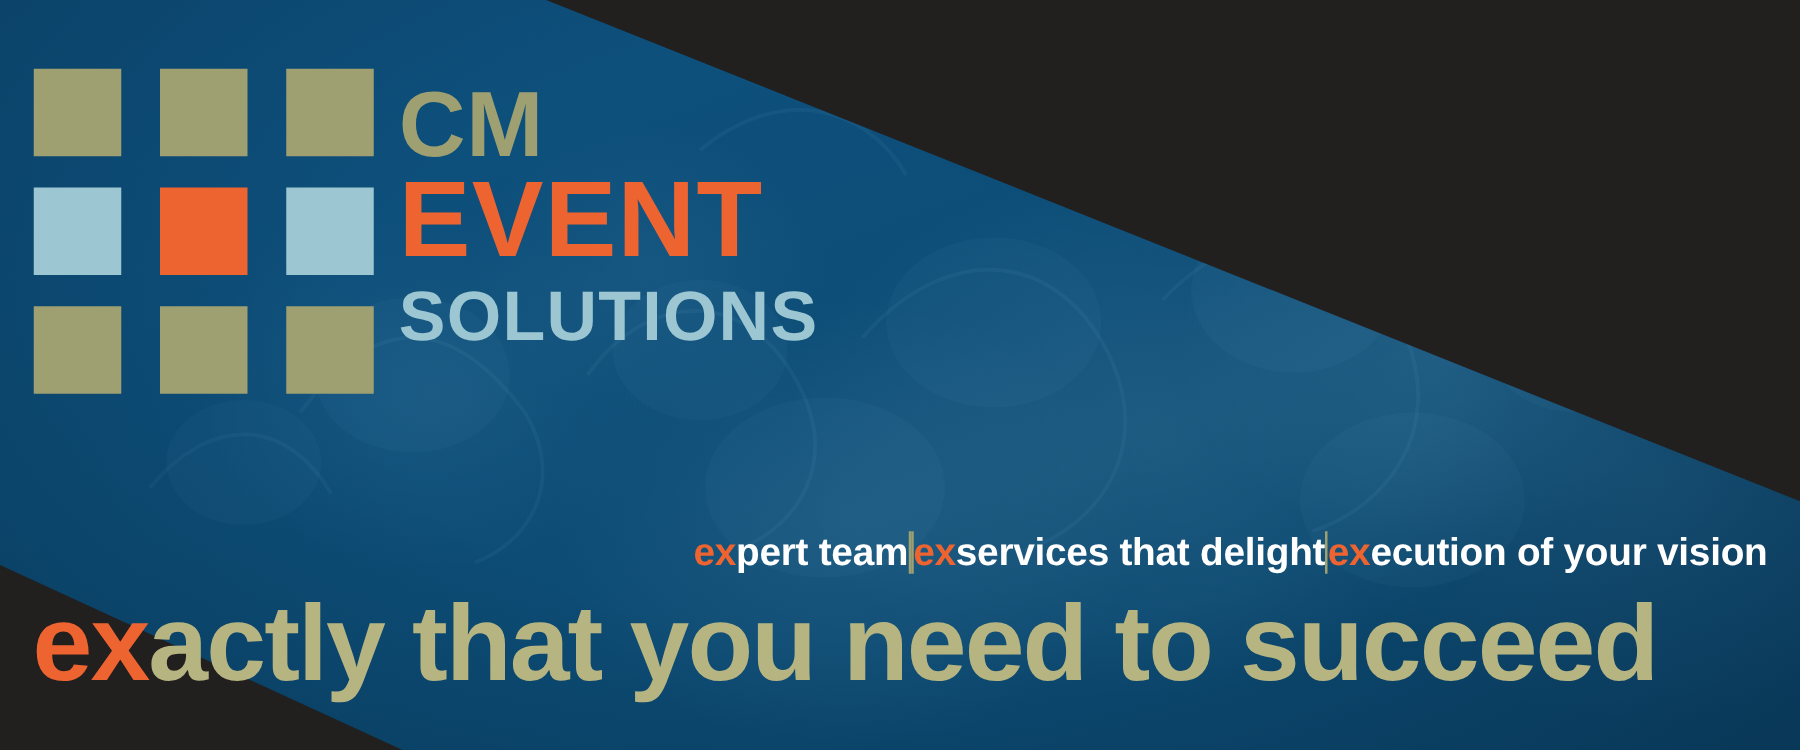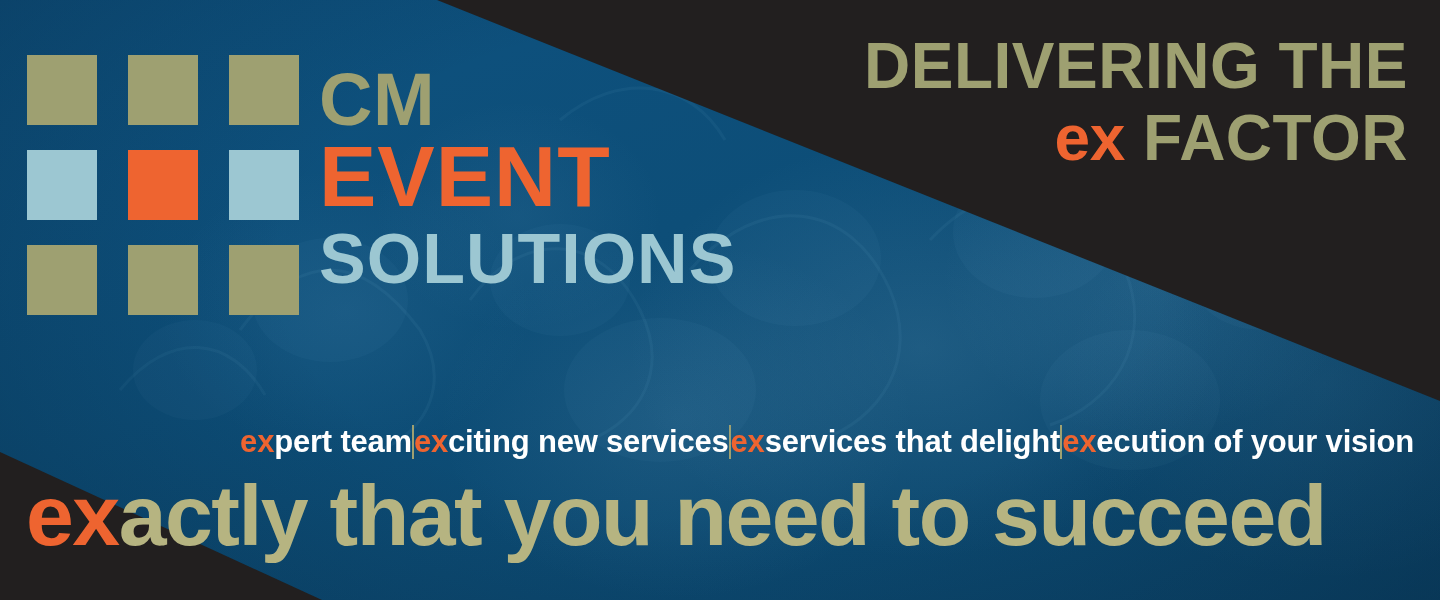--- a/index.html
+++ b/index.html
@@ -99,21 +99,21 @@
     font-size: 74px;
     color: #9ea071;
     margin-top: 17px;
   }
   .lw-event {
     font-size: 86px;
     color: #ee6430;
     letter-spacing: 1px;
   }
   .lw-solutions {
-    font-size: 70px;
+    font-size: 56px;
     color: #9cc7d2;
     margin-top: 8px;
     letter-spacing: 1px;
   }
 
   
   .headline-tr {
     position: absolute;
     right: 32px;
     top: 36px;
@@ -221,29 +221,24 @@
       <div class="sq sq-olive"></div>
       <div class="sq sq-olive"></div>
     </div>
     <div class="logo-words">
       <span class="lw lw-cm">CM</span>
       <span class="lw lw-event">EVENT</span>
       <span class="lw lw-solutions">SOLUTIONS</span>
     </div>
   </div>
 
-  <div class="headline-tr">
-    <span class="hl-line hl-line1">DELIVERING THE</span>
-    <span class="hl-line hl-line2"><span class="hl-ex">ex</span><span> FACTOR</span></span>
-  </div>
 
   <div class="tagline">
     <span class="tag-item"><span class="ex">ex</span><span>pert team</span></span>
     <span class="tag-sep"></span>
-    <span class="tag-item"><span class="ex">ex</span><span>citing new services</span></span>
     <span class="tag-sep"></span>
     <span class="tag-item"><span class="ex">ex</span><span>services that delight</span></span>
     <span class="tag-sep"></span>
     <span class="tag-item"><span class="ex">ex</span><span>ecution of your vision</span></span>
   </div>
 
   <div class="bigline"><span class="ex">ex</span><span>actly that you need to succeed</span></div>
 
 </div>
 

